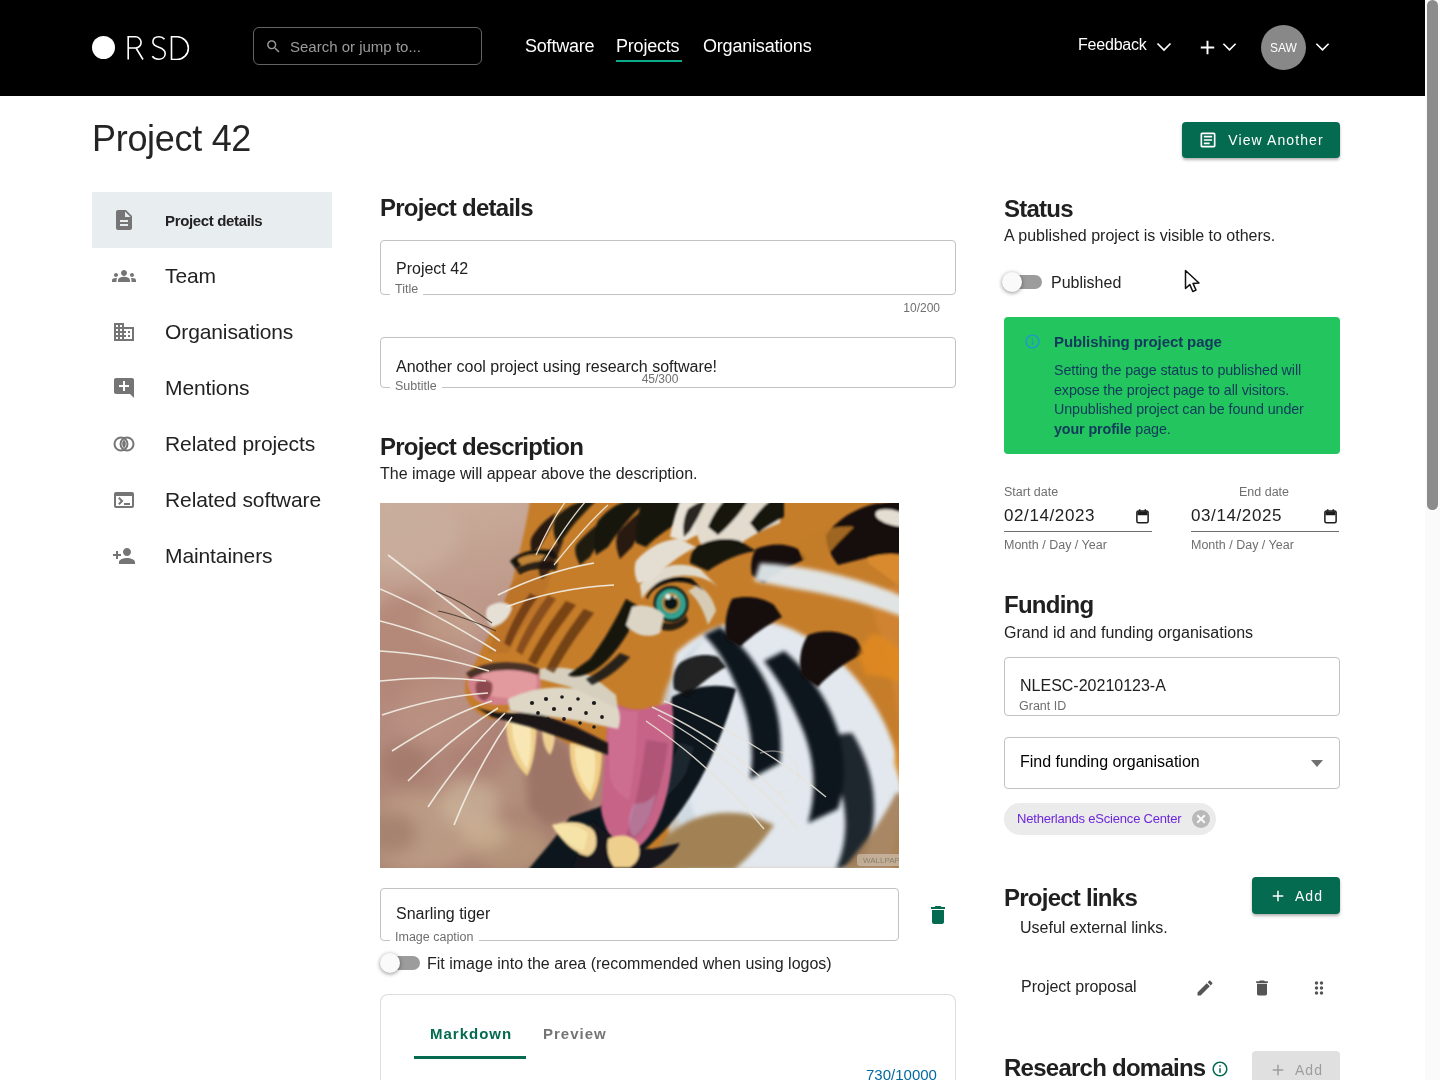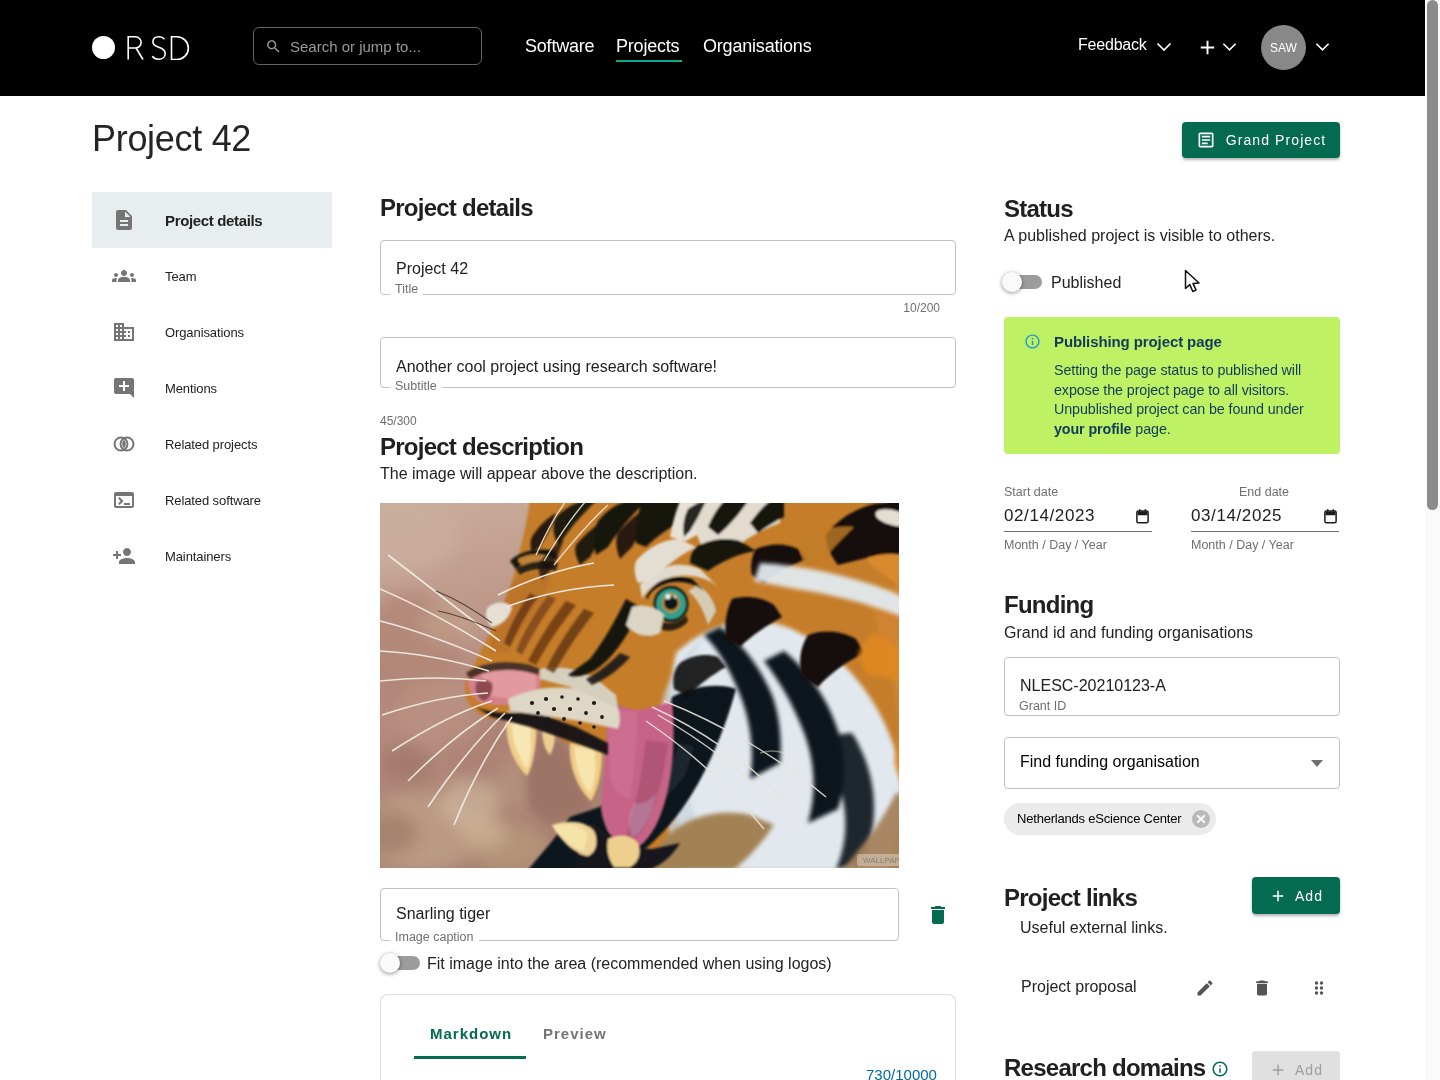--- a/index.html
+++ b/index.html
@@ -26,41 +26,41 @@
 
 
 #ptitle { position:absolute; left:92px; top:118px; font-size:36px; color:#242424; letter-spacing:-0.3px; }
 .btn { background:#046a50; color:#fff; border-radius:4px; font-size:14px;
   letter-spacing:1px; display:flex; align-items:center; justify-content:center; }
 #viewproj { position:absolute; left:1182px; top:122px; width:158px; height:36px;
   box-shadow:0 2px 3px rgba(0,0,0,.3); }
 
 
 #sidebar { position:absolute; left:92px; top:192px; width:240px; }
-.sitem { height:56px; display:flex; align-items:center; color:#222; font-size:13px; letter-spacing:-0.1px; }
+.sitem { height:56px; display:flex; align-items:center; color:#222; font-size:21px; letter-spacing:-0.1px; }
 .sitem svg { margin-left:20px; width:24px; height:24px; flex:none; }
 .sitem span { margin-left:29px; }
 .sitem.sel { background:#e8eef0; font-weight:bold; letter-spacing:-0.35px; font-size:15px; }
 
 
 .field { position:absolute; border:1px solid #c2c2c2; border-radius:4px; background:#fff; }
 .flabel { position:absolute; top:-8px; left:9px; background:#fff; padding:0 5px;
   font-size:12.5px; color:#6f6f6f; line-height:16px;margin-top:48px; }
 .fval { position:absolute; left:15px; font-size:16px; color:#212121; }
 .counter { position:absolute; font-size:12px; color:#6f6f6f; }
 
 
 .switch { position:absolute; width:44px; height:24px; }
 .switch .track { position:absolute; left:8px; top:5px; width:34px; height:14px; border-radius:7px; background:#9c9c9c; }
 .switch .thumb { position:absolute; left:2px; top:2px; width:20px; height:20px; border-radius:50%;
   background:#fafafa; box-shadow:0 1px 4px rgba(0,0,0,.45); }
 
 
 #alert { position:absolute; left:1004px; top:317px; width:336px; height:137px;
-  background:#bef264; border-radius:4px; }
+  background:#22c55e; border-radius:4px; }
 .navy { color:#123a5c; }
 
 
 #sbtrack { position:absolute; left:1425px; top:0; width:15px; height:1080px; background:#fafafa; }
 #sbthumb { position:absolute; left:1427px; top:0px; width:11px; height:510px; background:#8b8b8b; border-radius:6px; }
 </style>
 </head>
 <body>
 <div id="page">
 
@@ -95,21 +95,21 @@
   <svg class="abs" style="left:1315px; top:42px;" width="15" height="10" viewBox="0 0 16 10" fill="none" stroke="#fff" stroke-width="1.7">
         <path d="M1.5 1.5 L8 8 L14.5 1.5"></path>
       </svg>
 </div>
 
 <div id="ptitle">Project 42</div>
 <div id="viewproj" class="btn">
   <svg width="20" height="20" viewBox="0 0 24 24" fill="#fff" style="margin-right:10px;">
         <path d="M19 5v14H5V5h14m0-2H5c-1.1 0-2 .9-2 2v14c0 1.1.9 2 2 2h14c1.1 0 2-.9 2-2V5c0-1.1-.9-2-2-2zm-5 14H7v-2h7v2zm3-4H7v-2h10v2zm0-4H7V7h10v2z"></path>
       </svg>
-  <span style="font-size:14px; letter-spacing:1.1px;">Grand Project</span>
+  <span style="font-size:14px; letter-spacing:1.1px;">View Another</span>
 </div>
 
 <div id="sidebar">
   <div class="sitem sel">
     <svg viewBox="0 0 24 24" fill="#757575">
           <path d="M14 2H6c-1.1 0-1.99.9-1.99 2L4 20c0 1.1.89 2 1.99 2H18c1.1 0 2-.9 2-2V8l-6-6zm2 16H8v-2h8v2zm0-4H8v-2h8v2zm-3-5V3.5L18.5 9H13z"></path>
         </svg>
     <span>Project details</span>
   </div>
   <div class="sitem">
@@ -156,21 +156,21 @@
 <div class="field" style="left:380px; top:240px; width:576px; height:55px;">
   <div class="flabel">Title</div>
   <div class="fval" style="top:19px;">Project 42</div>
 </div>
 <div class="counter" style="left:380px; top:301px; width:560px; text-align:right;">10/200</div>
 
 <div class="field" style="left:380px; top:337px; width:576px; height:51px;">
   <div class="flabel">Subtitle</div>
   <div class="fval" style="top:20px;">Another cool project using research software!</div>
 </div>
-<div class="counter" style="left:380px; top:414px; width:560px; text-align:left;">45/300</div>
+<div class="counter" style="left:380px; top:372px; width:560px; text-align:center;">45/300</div>
 
 <div class="abs h2" style="left:380px; top:433px;">Project description</div>
 <div class="abs body1" style="left:380px; top:465px;">The image will appear above the description.</div>
 
 <div class="abs" id="tigerbox" style="left:380px; top:503px; width:519px; height:365px; overflow:hidden;"><svg width="577" height="365" viewBox="0 0 577 365">
 <defs>
 <filter id="b8" x="-20%" y="-20%" width="140%" height="140%">
             <feGaussianBlur stdDeviation="8"></feGaussianBlur>
           </filter>
 <filter id="b4" x="-20%" y="-20%" width="140%" height="140%">
@@ -450,21 +450,21 @@
   <div class="flabel">Grant ID</div>
   <div class="fval" style="top:19px;">NLESC-20210123-A</div>
 </div>
 <div class="field" style="left:1004px; top:737px; width:336px; height:52px;">
   <div class="fval" style="top:15px; color:#000000;">Find funding organisation</div>
   <svg class="abs" style="left:306px; top:22px;" width="12" height="7" viewBox="0 0 12 7" fill="#6f6f6f">
         <path d="M0 0 L12 0 L6 7 Z"></path>
       </svg>
 </div>
 <div class="abs" style="left:1004px; top:803px; width:212px; height:32px; background:#ebebeb; border-radius:16px;">
-  <div class="abs" style="left:13px; top:8px; font-size:13px; letter-spacing:-0.2px; color:#000000;">Netherlands eScience Center</div>
+  <div class="abs" style="left:13px; top:8px; font-size:13px; letter-spacing:-0.2px; color:#6d28d9;">Netherlands eScience Center</div>
   <div class="abs" style="left:188px; top:7px; width:18px; height:18px; border-radius:50%; background:#b9b9b9;">
     <svg width="10" height="10" viewBox="0 0 10 10" style="margin:4px; display:block;" stroke="#fafafa" stroke-width="2">
           <path d="M1.2 1.2 L8.8 8.8 M8.8 1.2 L1.2 8.8"></path>
         </svg>
   </div>
 </div>
 
 <div class="abs h2" style="left:1004px; top:884px;">Project links</div>
 <div class="btn abs" style="left:1252px; top:877px; width:88px; height:37px; box-shadow:0 2px 3px rgba(0,0,0,.3);">
   <svg width="18" height="18" viewBox="0 0 24 24" fill="#fff" style="margin-right:8px;">

